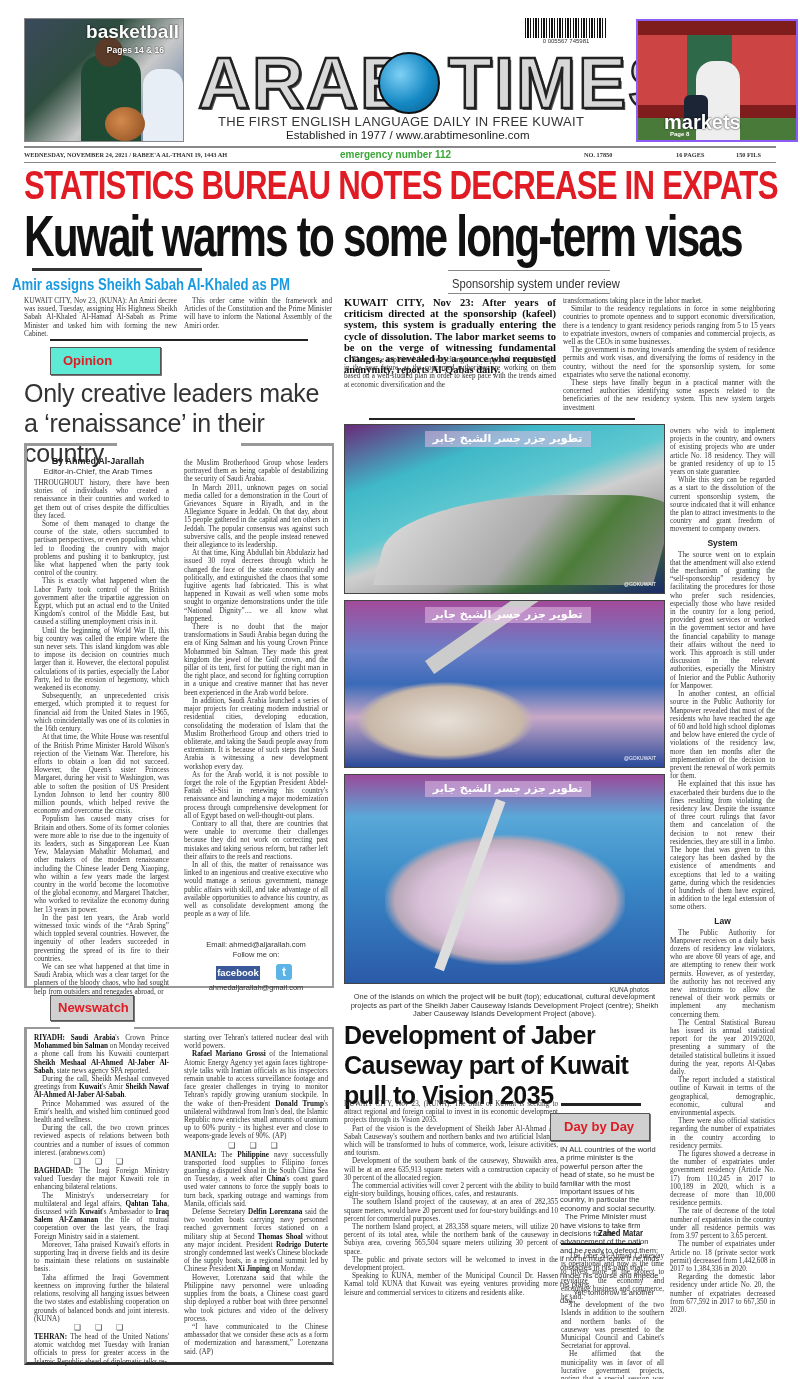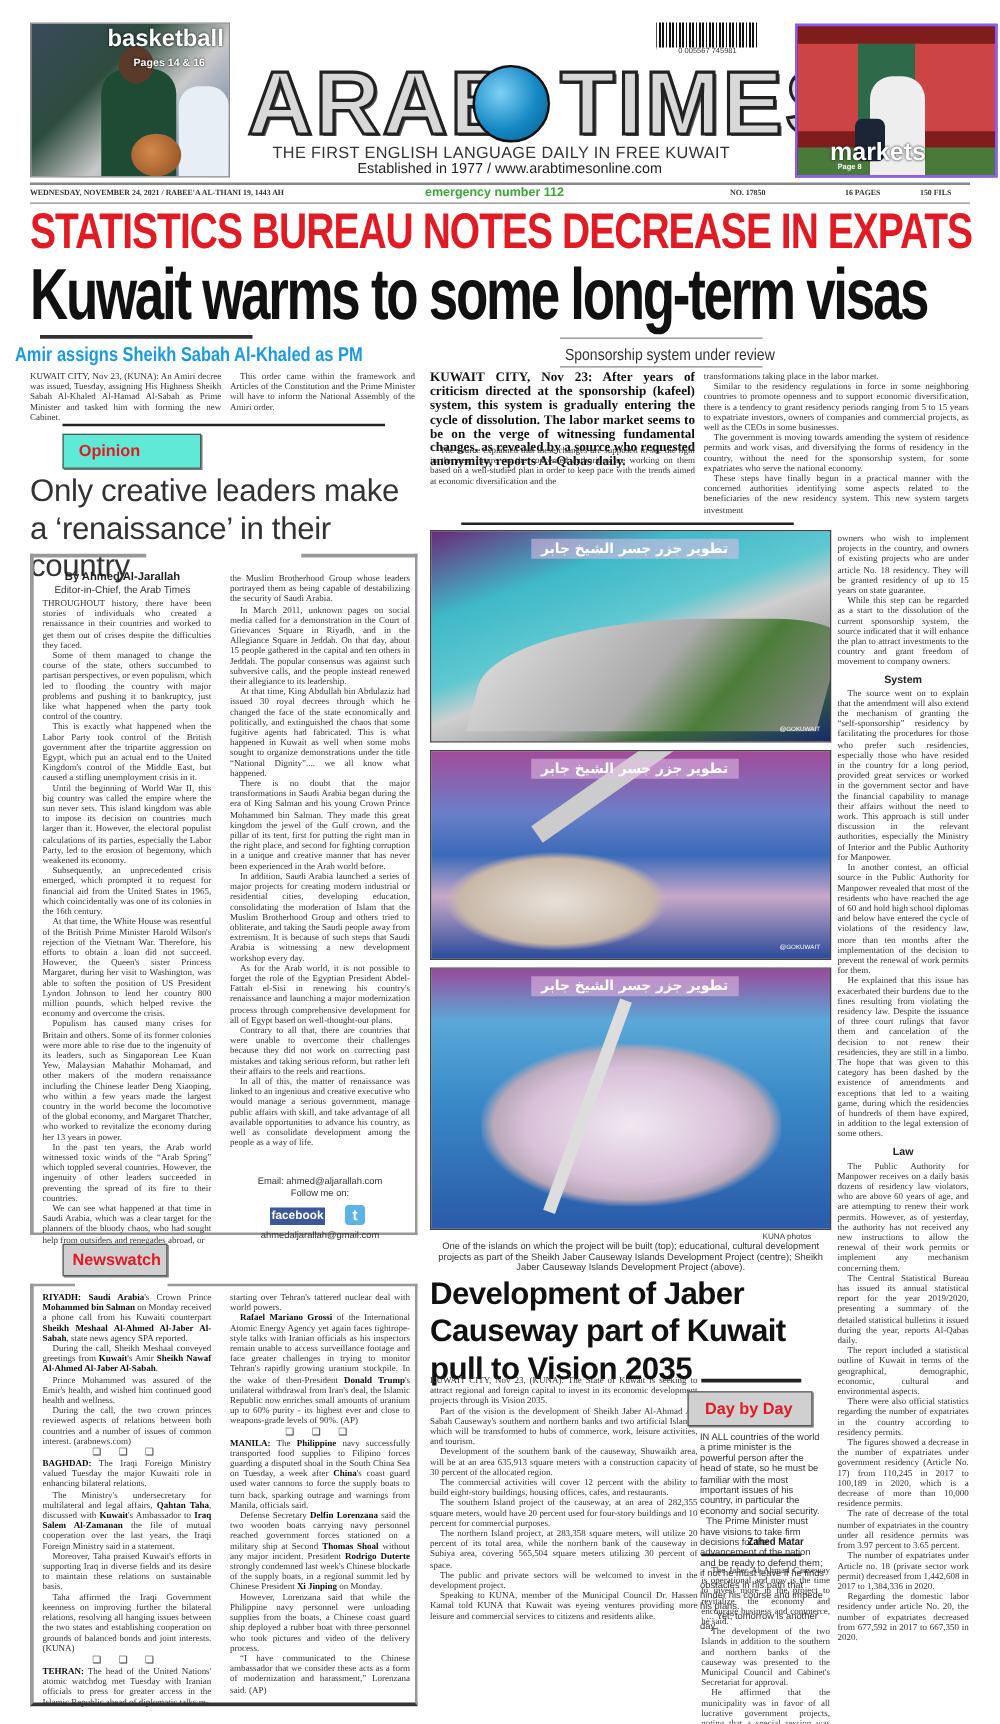--- a/index.html
+++ b/index.html
@@ -203,21 +203,21 @@
     <p>The rate of decrease of the total number of expatriates in the country under all residence permits was from 3.97 percent to 3.65 percent.</p>
     <p>The number of expatriates under Article no. 18 (private sector work permit) decreased from 1,442,608 in 2017 to 1,384,336 in 2020.</p>
     <p>Regarding the domestic labor residency under article No. 20, the number of expatriates decreased from 677,592 in 2017 to 667,350 in 2020.</p>
   </div>
 
 <div class="abs" id="dev-head">Development of Jaber Causeway part of Kuwait pull to Vision 2035</div>
 <div class="abs col" id="dev-c1">
   <p class="ni">KUWAIT CITY, Nov 23, (KUNA): The State of Kuwait is seeking to attract regional and foreign capital to invest in its economic development projects through its Vision 2035.</p>
   <p>Part of the vision is the development of Sheikh Jaber Al-Ahmad Al-Sabah Causeway's southern and northern banks and two artificial Islands, which will be transformed to hubs of commerce, work, leisure activities, and tourism.</p>
   <p>Development of the southern bank of the causeway, Shuwaikh area, will be at an area 635,913 square meters with a construction capacity of 30 percent of the allocated region.</p>
-  <p>The commercial activities will cover 12 percent with the ability to build eight-story buildings, housing offices, cafes, and restaurants.</p>
+  <p>The commercial activities will cover 2 percent with the ability to build eight-story buildings, housing offices, cafes, and restaurants.</p>
   <p>The southern Island project of the causeway, at an area of 282,355 square meters, would have 20 percent used for four-story buildings and 10 percent for commercial purposes.</p>
   <p>The northern Island project, at 283,358 square meters, will utilize 20 percent of its total area, while the northern bank of the causeway in Subiya area, covering 565,504 square meters utilizing 30 percent of space.</p>
   <p>The public and private sectors will be welcomed to invest in the development project.</p>
   <p>Speaking to KUNA, member of the Municipal Council Dr. Hassen Kamal told KUNA that Kuwait was eyeing ventures providing more leisure and commercial services to citizens and residents alike.</p>
 </div>
 <div class="abs" id="dbd-rule"></div>
 <div class="abs" id="dbd-box">
     <span>Day by Day</span>
   </div>
 <div class="abs" id="dbd-text">

